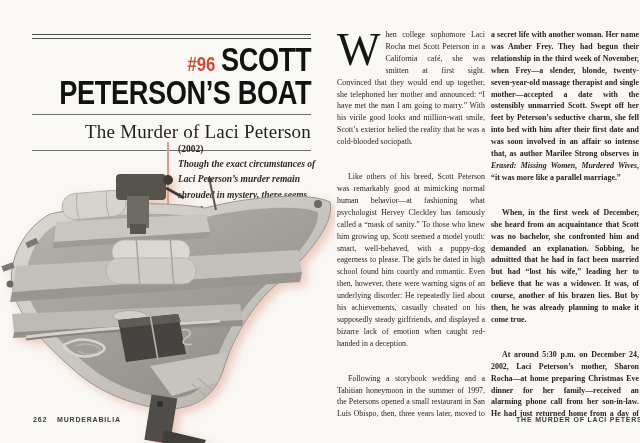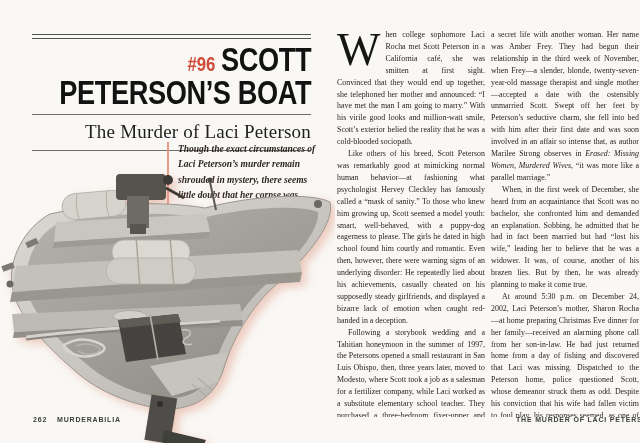--- a/index.html
+++ b/index.html
@@ -42,23 +42,23 @@
   .footer-right{left:511px;}
   .footer .pg{margin:0 5px;}
   .footer .fl{margin:0 5px;}
   
   .col{
     position:absolute;top:29px;width:148px;height:388px;overflow:hidden;
     font-family:"Liberation Serif",serif;font-size:7.9px;line-height:11.9px;
     text-align:justify;color:#262422;
   }
   .col1{left:337px;}
-  .col2{left:491px;}
+  .col2{left:491px;font-weight:bold;}
   .col p{margin:0;padding:0;}
-  .col p.indent{text-indent:11px;}
+  .col p.indent{text-indent:11px;margin-top:23px;}
   .dropcap{
     float:left;font-family:"Liberation Serif",serif;font-weight:400;
     font-size:46px;line-height:35px;padding:3px 5px 0 0;color:#161616;
   }
   .it{font-style:italic;}
 </style>
 </head>
 <body>
 
 <div class="spread">
@@ -67,20 +67,21 @@
 
     <div class="chapter-head">
       <div class="rule-double"></div>
       <h1 class="chapter-title"><span class="chapter-num" style="color:#cf4a38;">#96</span><span>SCOTT</span><br><span>PETERSON’S BOAT</span></h1>
       <div class="rule-single"></div>
       <h2 class="subtitle">The Murder of Laci Peterson</h2>
       <div class="rule-single"></div>
     </div>
 
     <aside class="callout">
+      <div class="callout-year">(2002)</div>
       <div class="callout-text">Though the exact circumstances of Laci Peterson’s murder remain shrouded in mystery, there seems little doubt that her corpse was dumped out of this boat.</div>
     </aside>
 
     <svg class="boat-photo" viewBox="0 0 335 275" role="img" aria-label="boat photo">
       <defs>
         <linearGradient id="hullGrad" x1="0" y1="0" x2="1" y2="1">
           <stop offset="0" stop-color="#dcd9d5"></stop>
           <stop offset="0.55" stop-color="#c7c4bf"></stop>
           <stop offset="1" stop-color="#b2afaa"></stop>
         </linearGradient>

